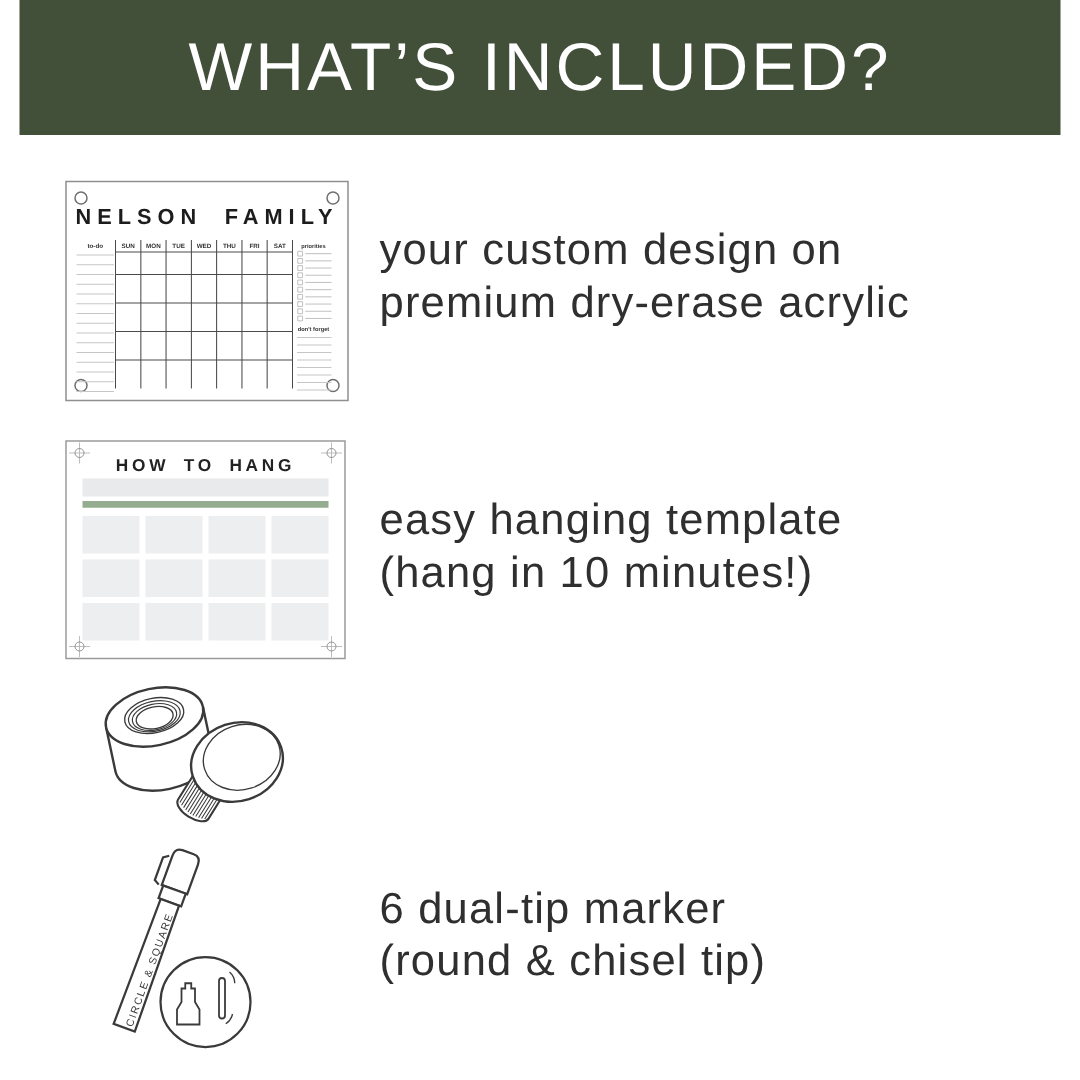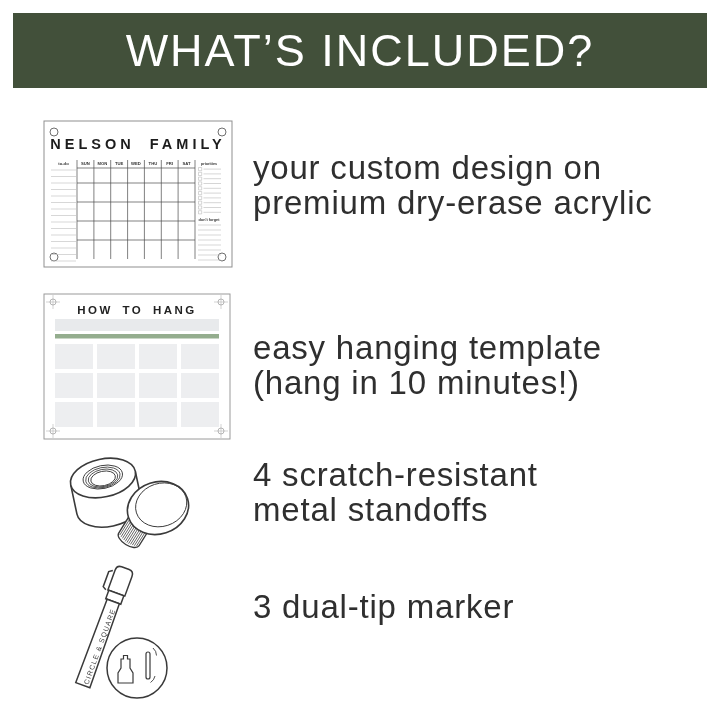--- a/index.html
+++ b/index.html
@@ -1,29 +1,29 @@
 <!DOCTYPE html>
 <html><head>
 <meta charset="utf-8">
 <style>
   html,body{margin:0;padding:0;background:#ffffff;}
   .canvas{
     position:relative;width:720px;height:720px;background:#ffffff;overflow:hidden;
     font-family:"Liberation Sans",sans-serif;
   }
   .banner{
-    position:absolute;left:13px;top:13px;width:694px;height:75px;
+    position:absolute;left:13px;top:0;width:694px;height:90px;
     display:flex;align-items:center;justify-content:center;
   }
   .banner-title{
     color:#ffffff;font-size:45px;font-weight:300;letter-spacing:2px;
     font-family:"Liberation Sans",sans-serif;white-space:nowrap;
   }
   .item-text{
-    position:absolute;left:253px;color:#2f2f2f;font-size:33px;line-height:35px;
+    position:absolute;left:253px;color:#2f2f2f;font-size:29px;line-height:35px;
     letter-spacing:0.8px;font-weight:400;
   }
   .item-text span{display:block;}
   .illus{position:absolute;}
   svg text{font-family:"Liberation Sans",sans-serif;}
 </style>
 </head>
 <body>
 
 <div class="canvas">
@@ -126,24 +126,20 @@
         <path d="M61 72 h24 v20 a12 6 0 0 1 -24 0 z" stroke-width="1.4"></path>
         <path stroke-width="0.7" d="M63 72v21M65 72v22M67 72v22.6M69 72v23.2M71 72v23.6M73 72v23.8M75 72v23.8M77 72v23.4M79 72v23M81 72v22.4M83 72v21.6"></path>
       </g>
       <g transform="rotate(-18 100 60)" stroke="#3a3a3a" fill="#ffffff">
         <ellipse cx="100" cy="60" rx="31" ry="26" stroke-width="1.6"></ellipse>
         <ellipse cx="104" cy="58" rx="26" ry="21.5" stroke-width="0.9" fill="none"></ellipse>
       </g>
     </g>
   </svg>
 
-  <div class="item-text" style="top:457px;">
-    <span>4 scratch-resistant</span>
-    <span>metal standoffs</span>
-  </div>
 
   <svg class="illus" style="left:55px;top:560px;" width="135" height="152" viewBox="0 0 135 152">
     <g transform="rotate(20 45 75)">
       <g stroke="#3a3a3a" fill="#ffffff" stroke-width="1.5">
         <path d="M37 30 V9 q0 -5.5 5 -5.5 h8 q5 0 5 5.5 V30 z"></path>
         <path d="M35 10 l-3.5 2.5 v16 l3.5 2"></path>
         <rect x="38" y="30" width="16" height="9"></rect>
         <path d="M39.5 39 h13 l1 89 h-15 z"></path>
       </g>
       <text transform="translate(51 126) rotate(-90)" font-size="7" letter-spacing="1.1" fill="#3a3a3a" font-family="Liberation Serif, serif">CIRCLE &amp; SQUARE</text>
@@ -153,16 +149,17 @@
       <path d="M63 123 v-10 l3 -5 v-9 h2.5 v-3.5 h4 v3.5 h2.5 v9 l3 5 v10 z" fill="none" stroke="#3a3a3a" stroke-width="1.2"></path>
       <g stroke="#3a3a3a" fill="none">
         <rect x="91" y="92" width="4" height="27" rx="2" stroke-width="1.2"></rect>
         <path d="M98 88 a10 10 0 0 1 3.5 7.5" stroke-width="0.9"></path>
         <path d="M100 116 a10 10 0 0 1 -4.5 6.5" stroke-width="0.9"></path>
       </g>
     </g>
   </svg>
 
   <div class="item-text" style="top:589px;">
-    <span>3 dual-tip marker</span>
+    <span>6 dual-tip marker</span>
+    <span>(round &amp; chisel tip)</span>
   </div>
 
 </div>
 
 </body></html>

